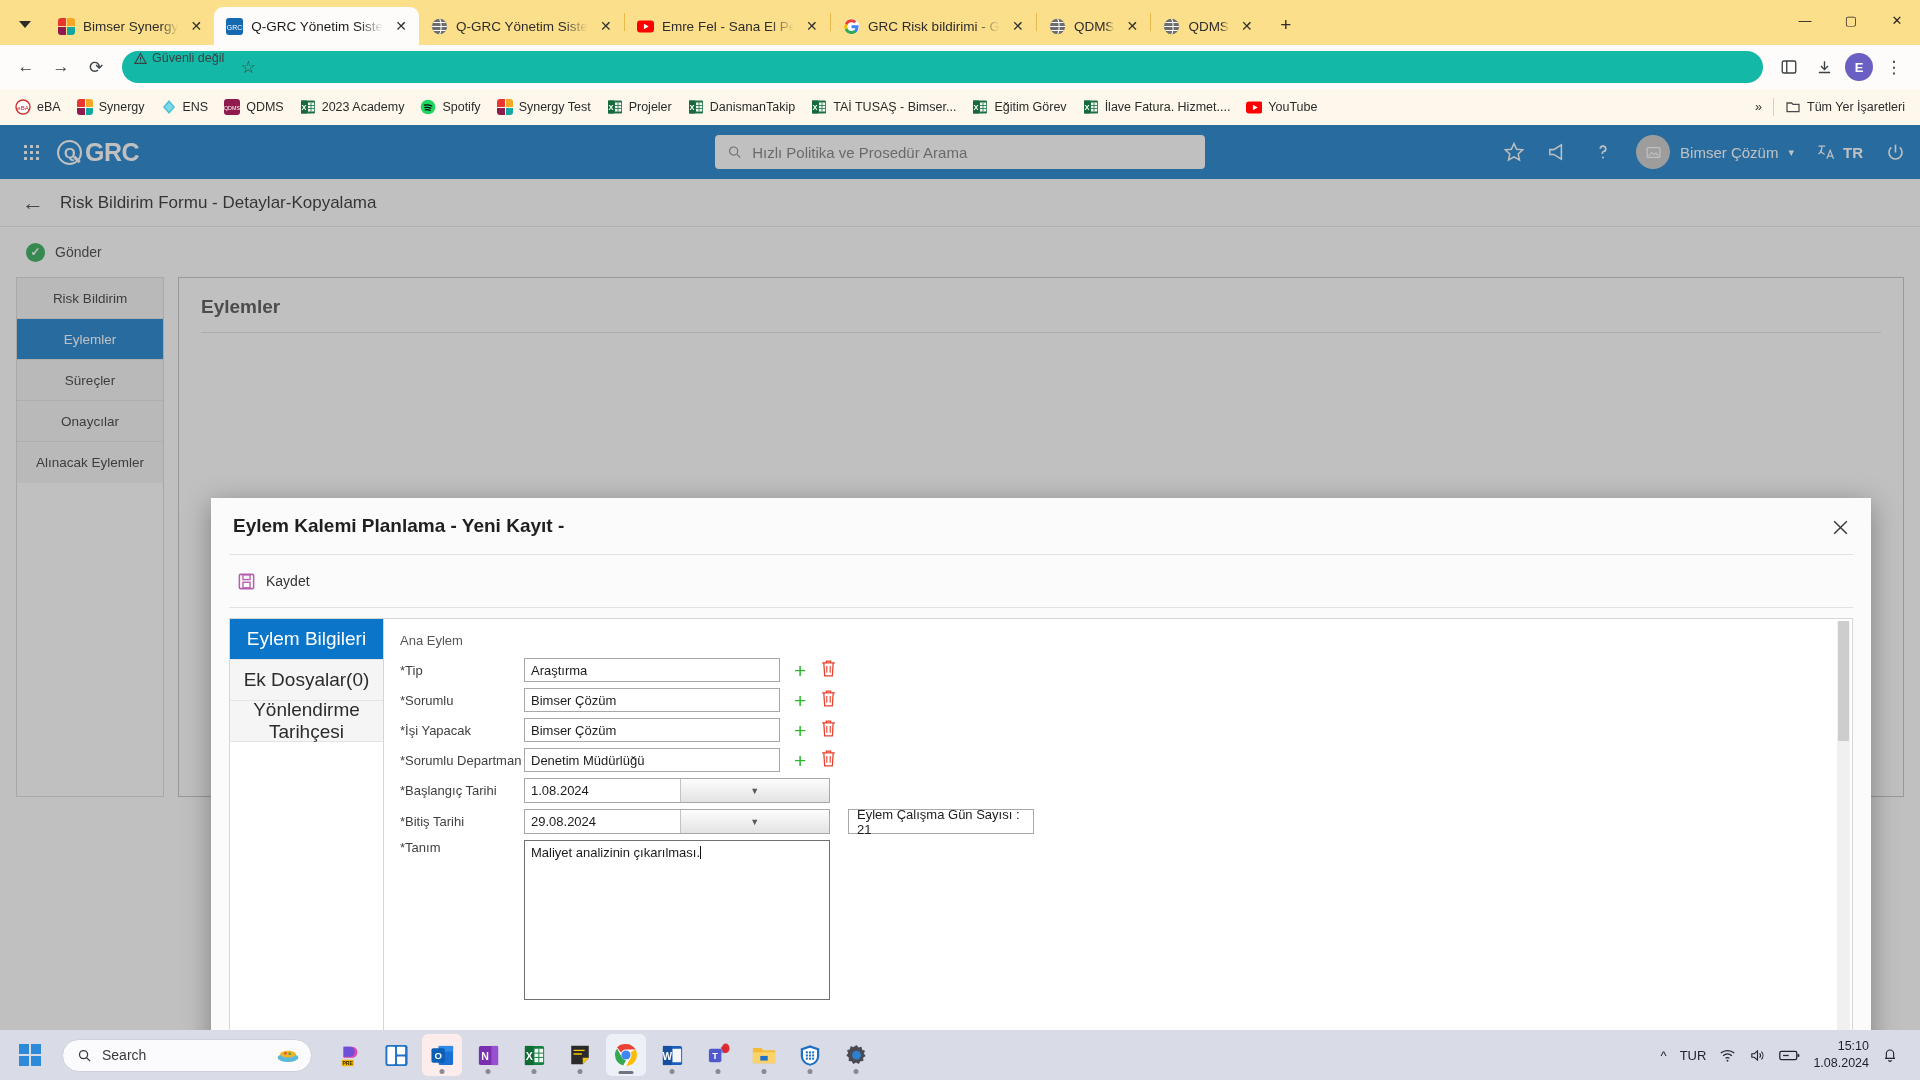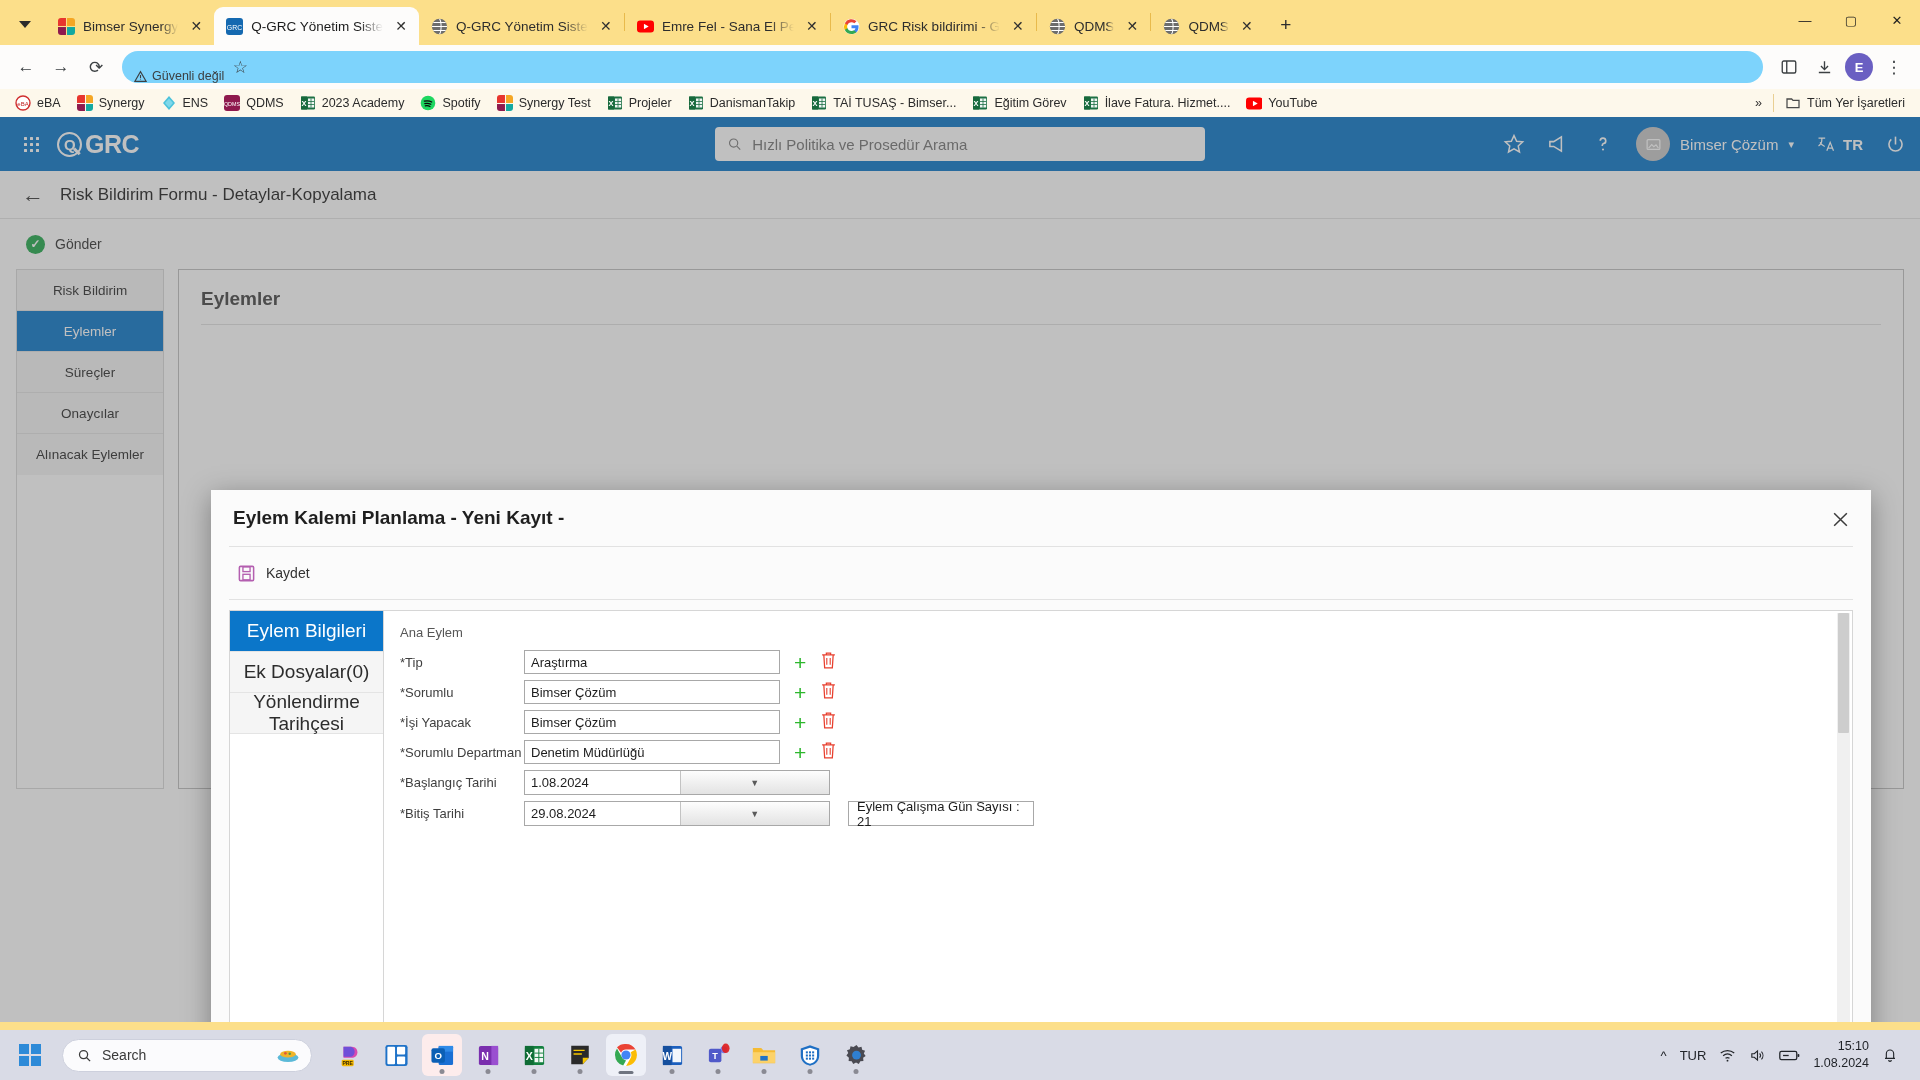--- a/index.html
+++ b/index.html
@@ -57,35 +57,35 @@
   .toolbar {
     height: 44px; background: #fdfcfb; display: flex; align-items: center;
     padding: 0 10px; gap: 3px;
   }
   .tbtn {
     width: 32px; height: 32px; border-radius: 50%; display: flex;
     align-items: center; justify-content: center; color: #3c4043; cursor: pointer;
     font-size: 17px; flex: 0 0 32px;
   }
   .omnibox {
-    flex: 1; height: 32px; background: #7dd3fc; border-radius: 16px;
-    display: flex; align-items: flex-end; padding: 0 6px 0 12px; margin: 0 7px;
-    cursor: text;
+    flex: 1; height: 32px; background: #14b8a6; border-radius: 16px;
+    display: flex; align-items: flex-start; padding: 0 6px 0 12px; margin: 0 7px;
+    gap: 8px; cursor: text;
   }
   .notsecure { display: flex; align-items: center; gap: 5px; font-size: 12.5px; color: #3c4043; flex: 0 0 auto; }
   .url { font-size: 14px; color: #202124; white-space: nowrap; overflow: hidden; flex: 1; }
   .omni-right { display: flex; align-items: center; gap: 2px; }
   .avatar-btn {
     width: 28px; height: 28px; border-radius: 50%; background: #6a5fc2; color: #fff;
     display: flex; align-items: center; justify-content: center; font-size: 13px; font-weight: 600;
   }
 
   
   .bookmarks {
-    height: 28px; background: #fdf8eb; display: flex; align-items: center;
+    height: 36px; background: #fdf8eb; display: flex; align-items: center;
     padding: 0 8px; gap: 2px; font-size: 12.5px; color: #2b2b2b; position: relative;
   }
   .bm { display: flex; align-items: center; gap: 6px; padding: 4px 7px; border-radius: 5px; cursor: pointer; white-space: nowrap; }
   .bm .bmico { width: 16px; height: 16px; flex: 0 0 16px; border-radius: 3px; position: relative; overflow: hidden; }
   .bm-right { margin-left: auto; display: flex; align-items: center; gap: 4px; }
   .bm-sep { width: 1px; height: 18px; background: #e9cf93; }
 
   
   .app { position: relative; background: #fff; height: calc(1030px - 45px - 44px - 36px); overflow: hidden; }
 
@@ -669,20 +669,24 @@
               <div class="frow">
                 <span class="flabel">*Bitiş Tarihi</span>
                 <span class="dropctl">
                   <span>29.08.2024</span>
                   <span class="arrow">▼</span>
                 </span>
                 <span class="daybox">Eylem Çalışma Gün Sayısı : 21</span>
               </div>
             </div>
 
+          <div class="frow top">
+            <span class="flabel">*Tanım</span>
+            <span class="textarea"><span>Maliyet analizinin çıkarılması.</span><span class="caret"></span></span>
+          </div>
 
           <div class="formscroll">
             <div class="thumb"></div>
           </div>
         </div>
       </div>
     </div>
 
   </div>
 </div>

